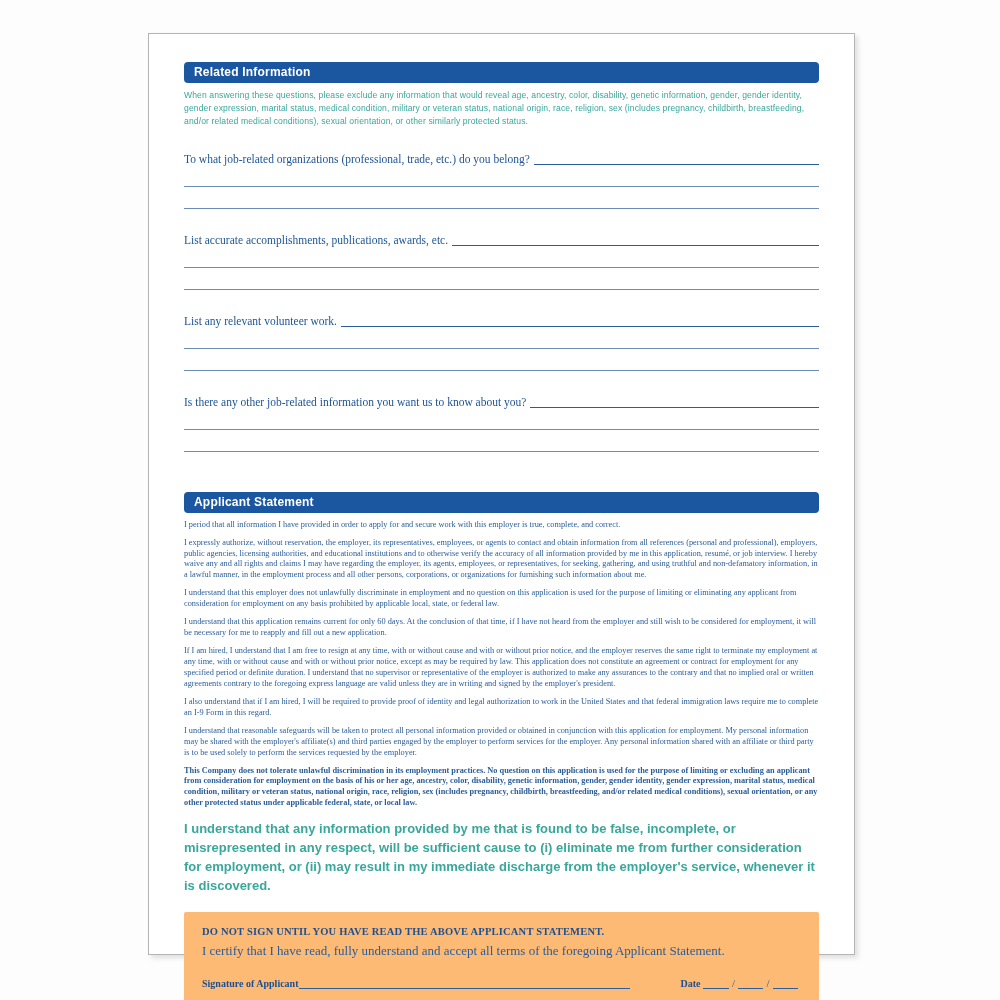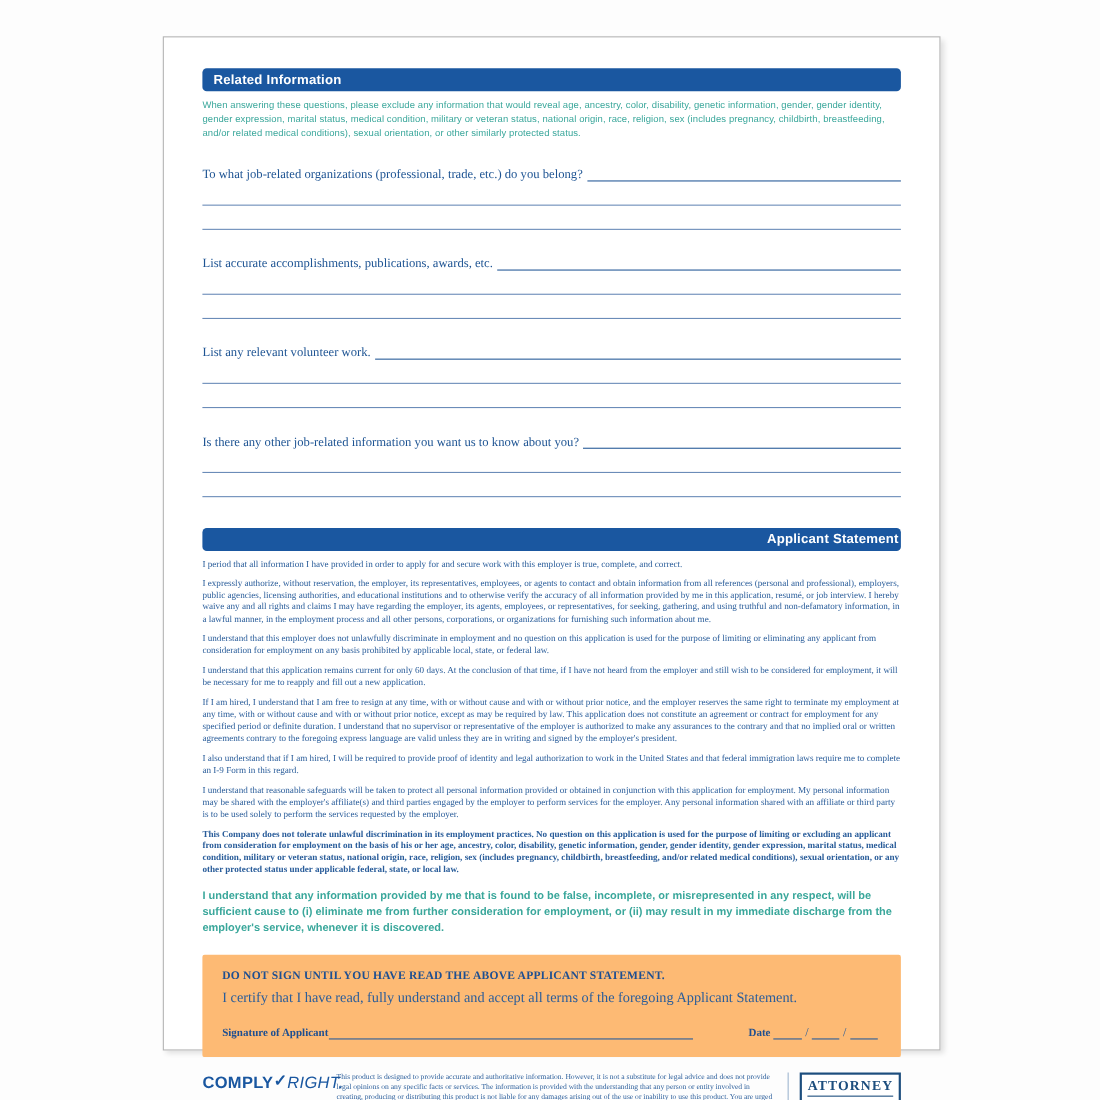--- a/index.html
+++ b/index.html
@@ -17,24 +17,24 @@
     font-size:12px; padding:3px 2px 4px 10px; letter-spacing:0.2px;
   }
   .intro {
     margin-top:6px; color:#3aa79b; font-family:"Liberation Sans", sans-serif;
     font-size:8.6px; line-height:1.5; letter-spacing:0.1px;
   }
   .q-row { display:flex; align-items:center; margin-top:25px; }
   .q-label { color:#1e5493; font-size:11.5px; white-space:nowrap; }
   .q-line { flex:1; border-bottom:1px solid #2a5d9a; margin-left:4px; height:12px; }
   .rule { border-bottom:1px solid #6b8cb8; height:22px; }
-  .statement-bar { margin-top:28px;text-align:right; }
+  .statement-bar { margin-top:40px; }
   .para { color:#2a5d9a; font-size:8.3px; line-height:1.32; margin-top:7px; text-align:left; }
   .para.bold { font-weight:bold; }
-  .para.teal { color:#3aa79b; font-family:"Liberation Sans", sans-serif; font-weight:bold; font-size:10px; margin-top:11px; line-height:1.45; }
+  .para.teal { color:#3aa79b; font-family:"Liberation Sans", sans-serif; font-weight:bold; font-size:13px; margin-top:11px; line-height:1.45; }
   .sign-box {
     margin-top:16px; background:#fdba74; border-radius:2px;
     padding:14px 18px 16px 18px;
   }
   .sign-warning { color:#1e4f91; font-weight:bold; font-size:10.5px; letter-spacing:0.2px; }
   .sign-certify { color:#2a5d9a; font-size:13px; margin-top:6px; }
   .sign-row { display:flex; align-items:flex-end; margin-top:18px; }
   .sign-label { color:#1e4f91; font-weight:bold; font-size:10px; white-space:nowrap; }
   .sign-line { width:365px; border-bottom:1px solid #2a5d9a; height:10px; }
   .date-label { color:#1e4f91; font-weight:bold; font-size:10px; margin-left:50px; }

